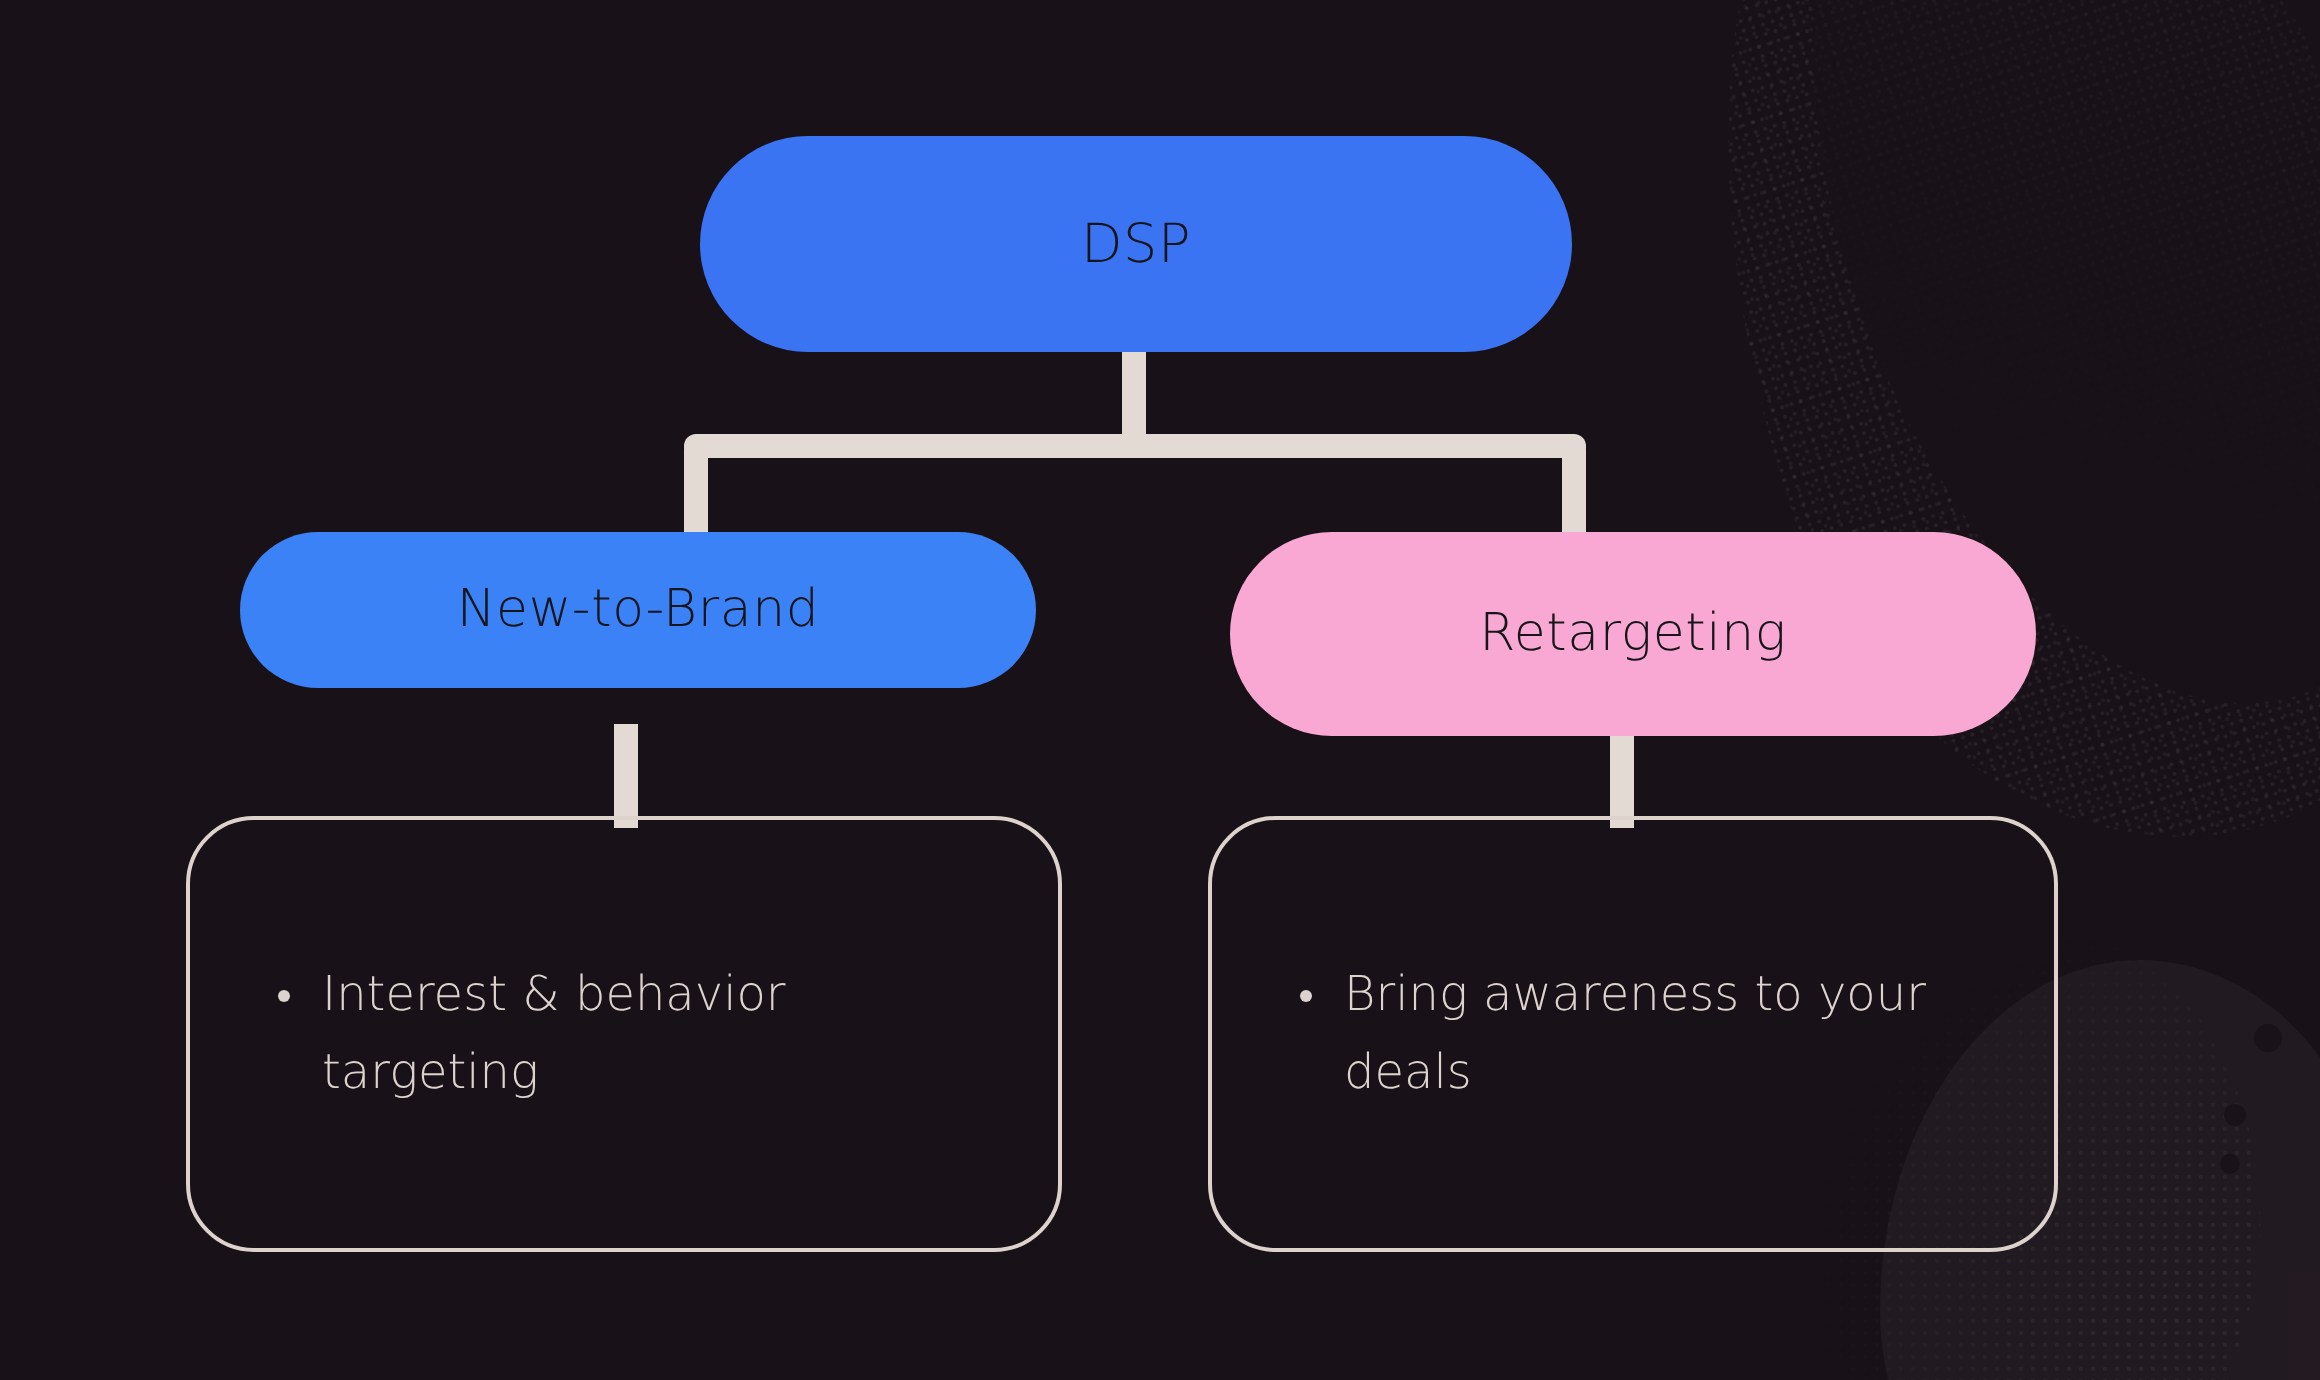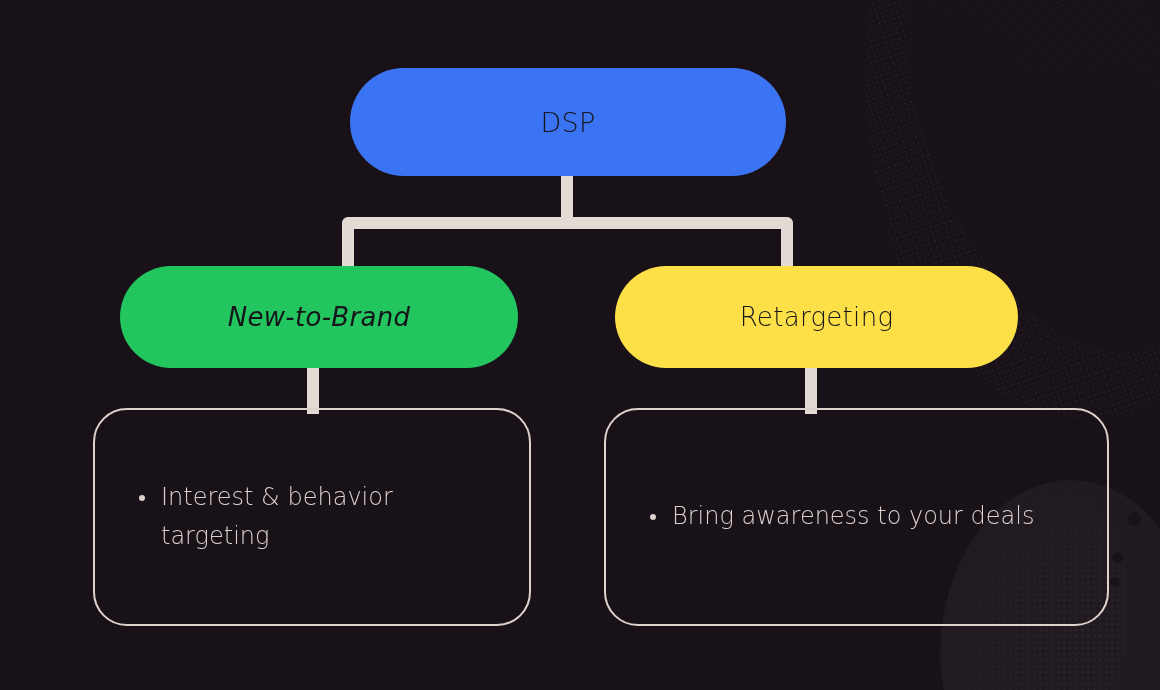--- a/index.html
+++ b/index.html
@@ -102,46 +102,45 @@
     left: 350px; top: 58px;
     width: 436px; height: 108px;
     background: #3b74f2;
     border-radius: 54px;
     margin-top: 10px;
   }
   #node-dsp .node-label { font-size: 27px; }
 
   #node-ntb {
     left: 120px; top: 266px;
-    width: 398px; height: 102px;
-    background: #22c55e;
+    width: 398px; height: 78px;
+    background: #3b82f6;
     border-radius: 51px;
-    font-style: italic;
   }
   #node-retargeting {
     left: 615px; top: 266px;
     width: 403px; height: 102px;
-    background: #fde047;
+    background: #f9a8d4;
     border-radius: 51px;
   }
   #node-ntb .node-label,
   #node-retargeting .node-label { font-size: 26px; }
 
   
   .bullet-panel {
     position: absolute;
     box-sizing: border-box;
     border: 2px solid #ddd2cc;
     border-radius: 34px;
     background: transparent;
     display: flex;
     align-items: center;
   }
   #panel-ntb        { left: 93px;  top: 408px; width: 438px; height: 218px; }
-  #panel-retargeting{ left: 604px; top: 408px; width: 505px; height: 218px; }
+  #panel-retargeting{ left: 604px; top: 408px; width: 425px; height: 218px; }
 
   .bullet-list {
     margin: 2px;
     padding: 0 20px 0 42px;
     list-style: none;
     width: 100%;
     box-sizing: border-box;
   }
   .bullet-item {
     position: relative;

